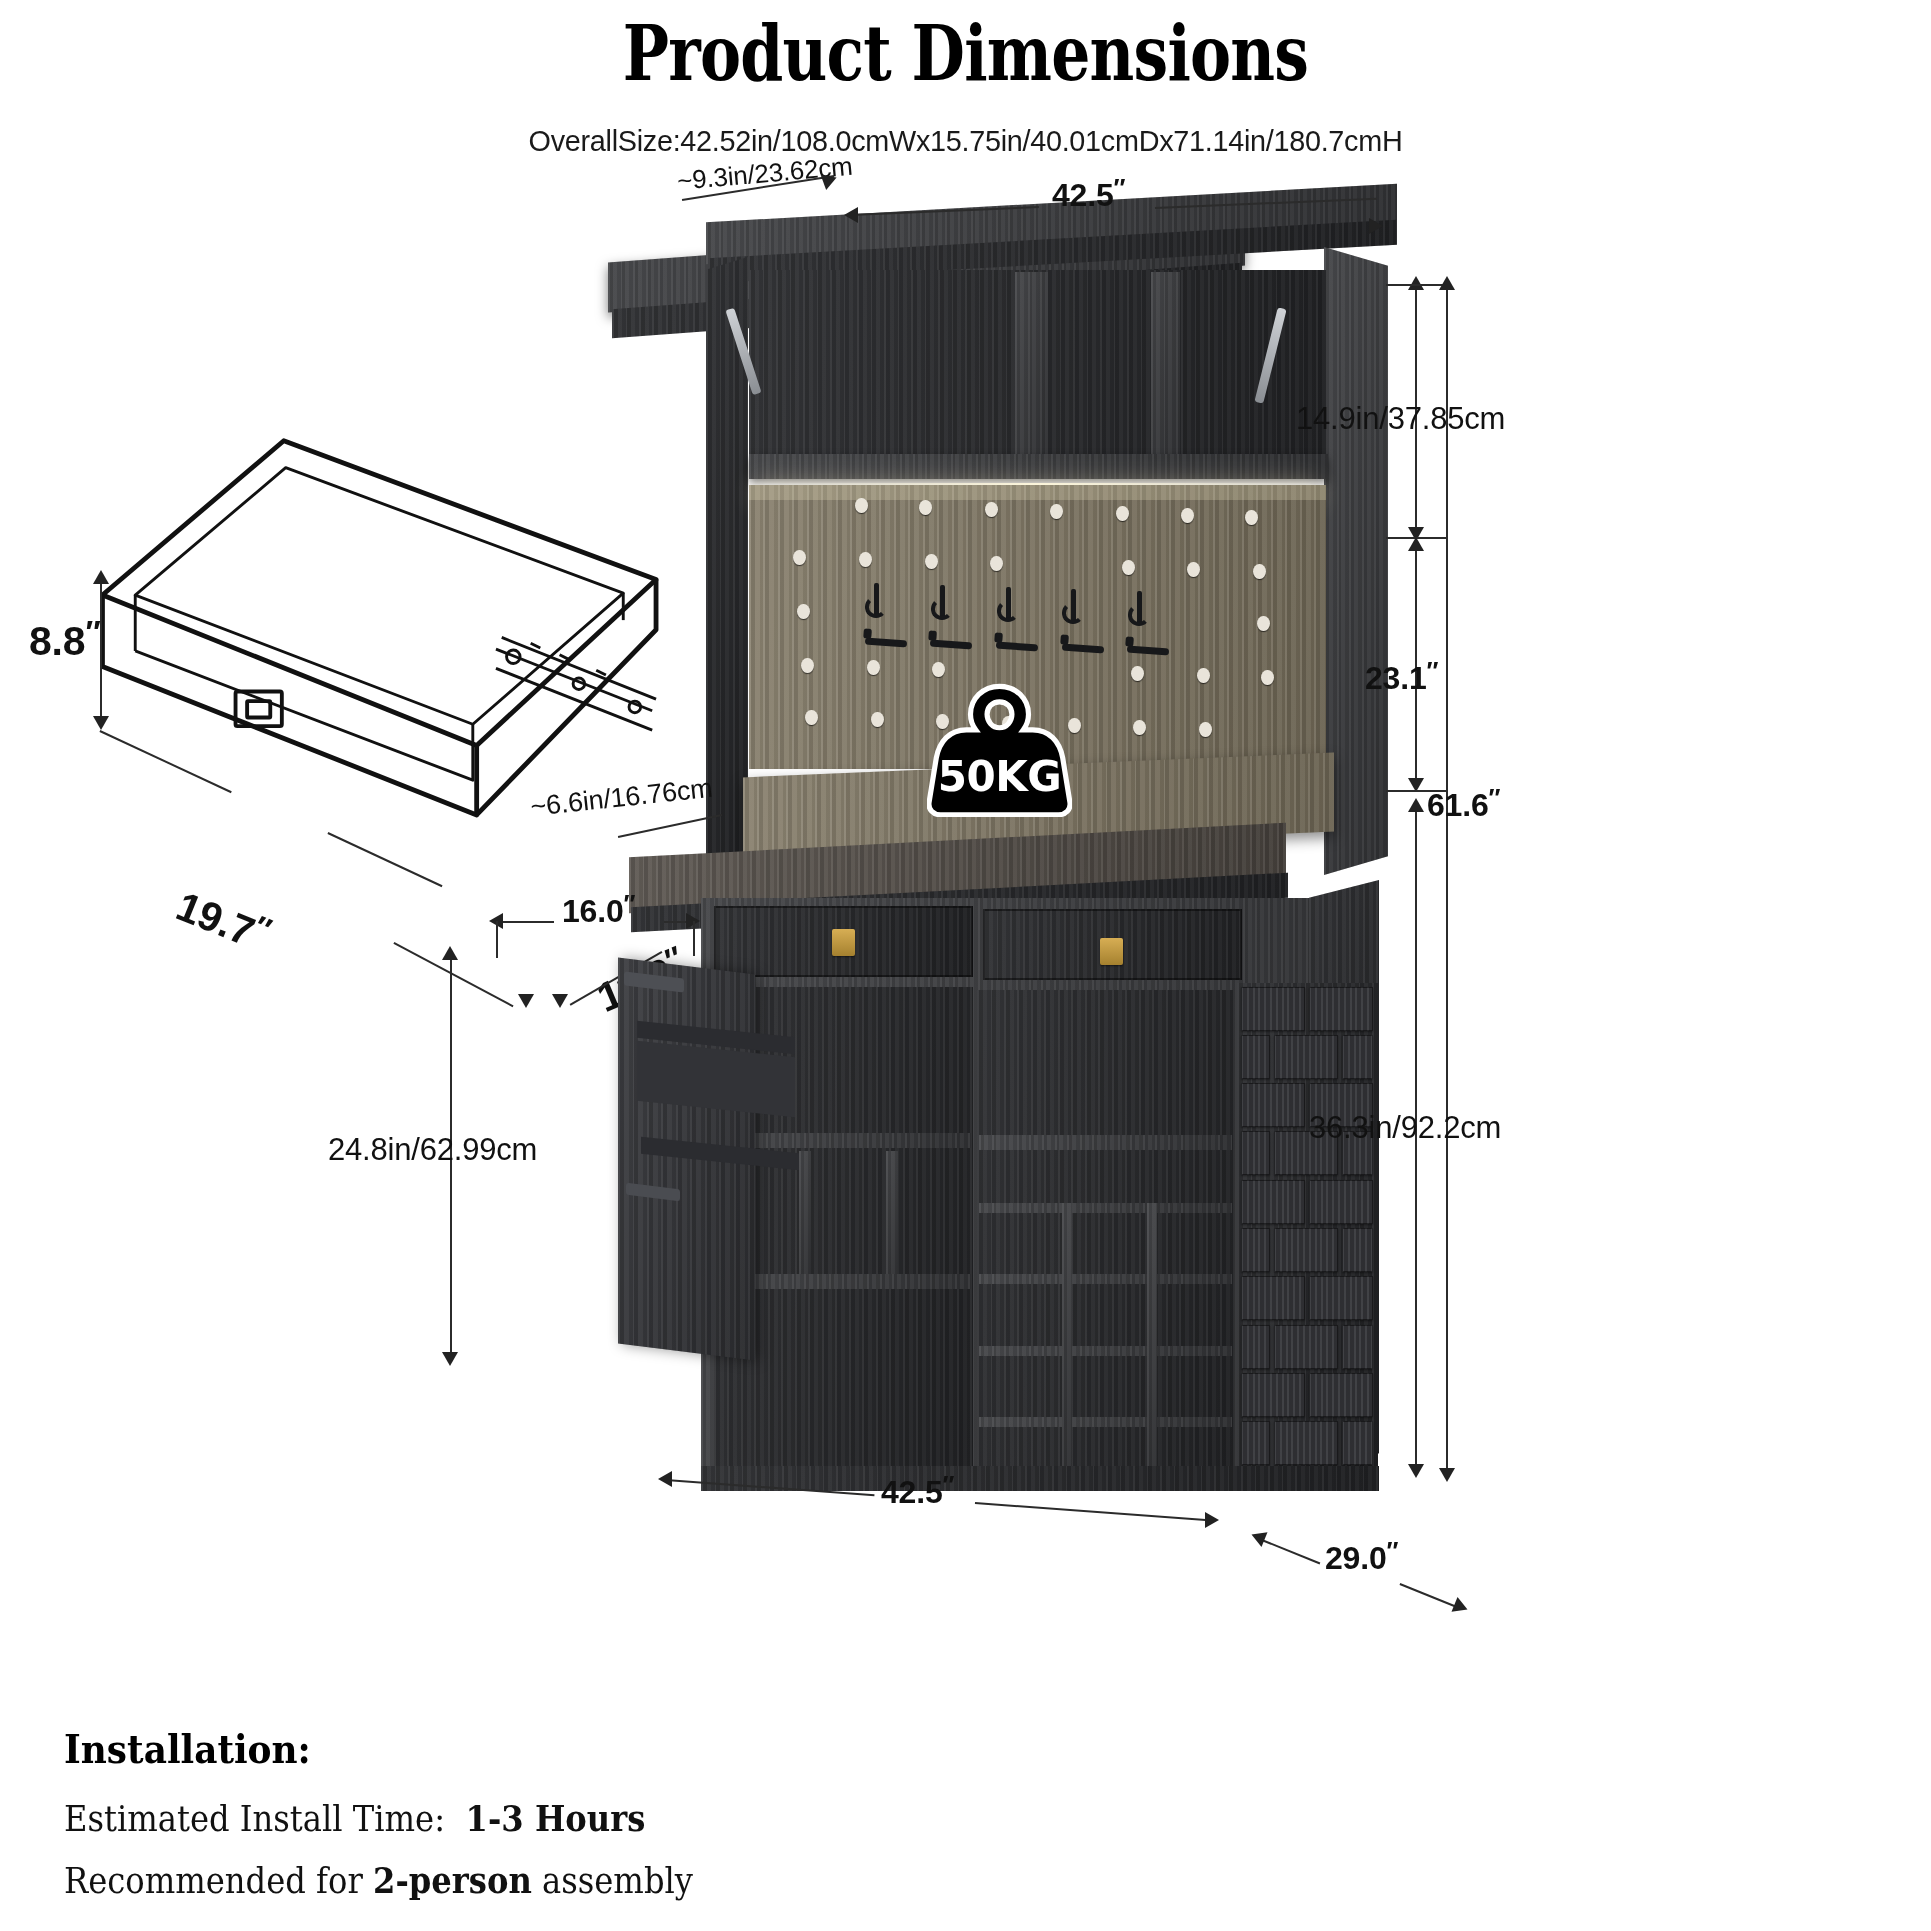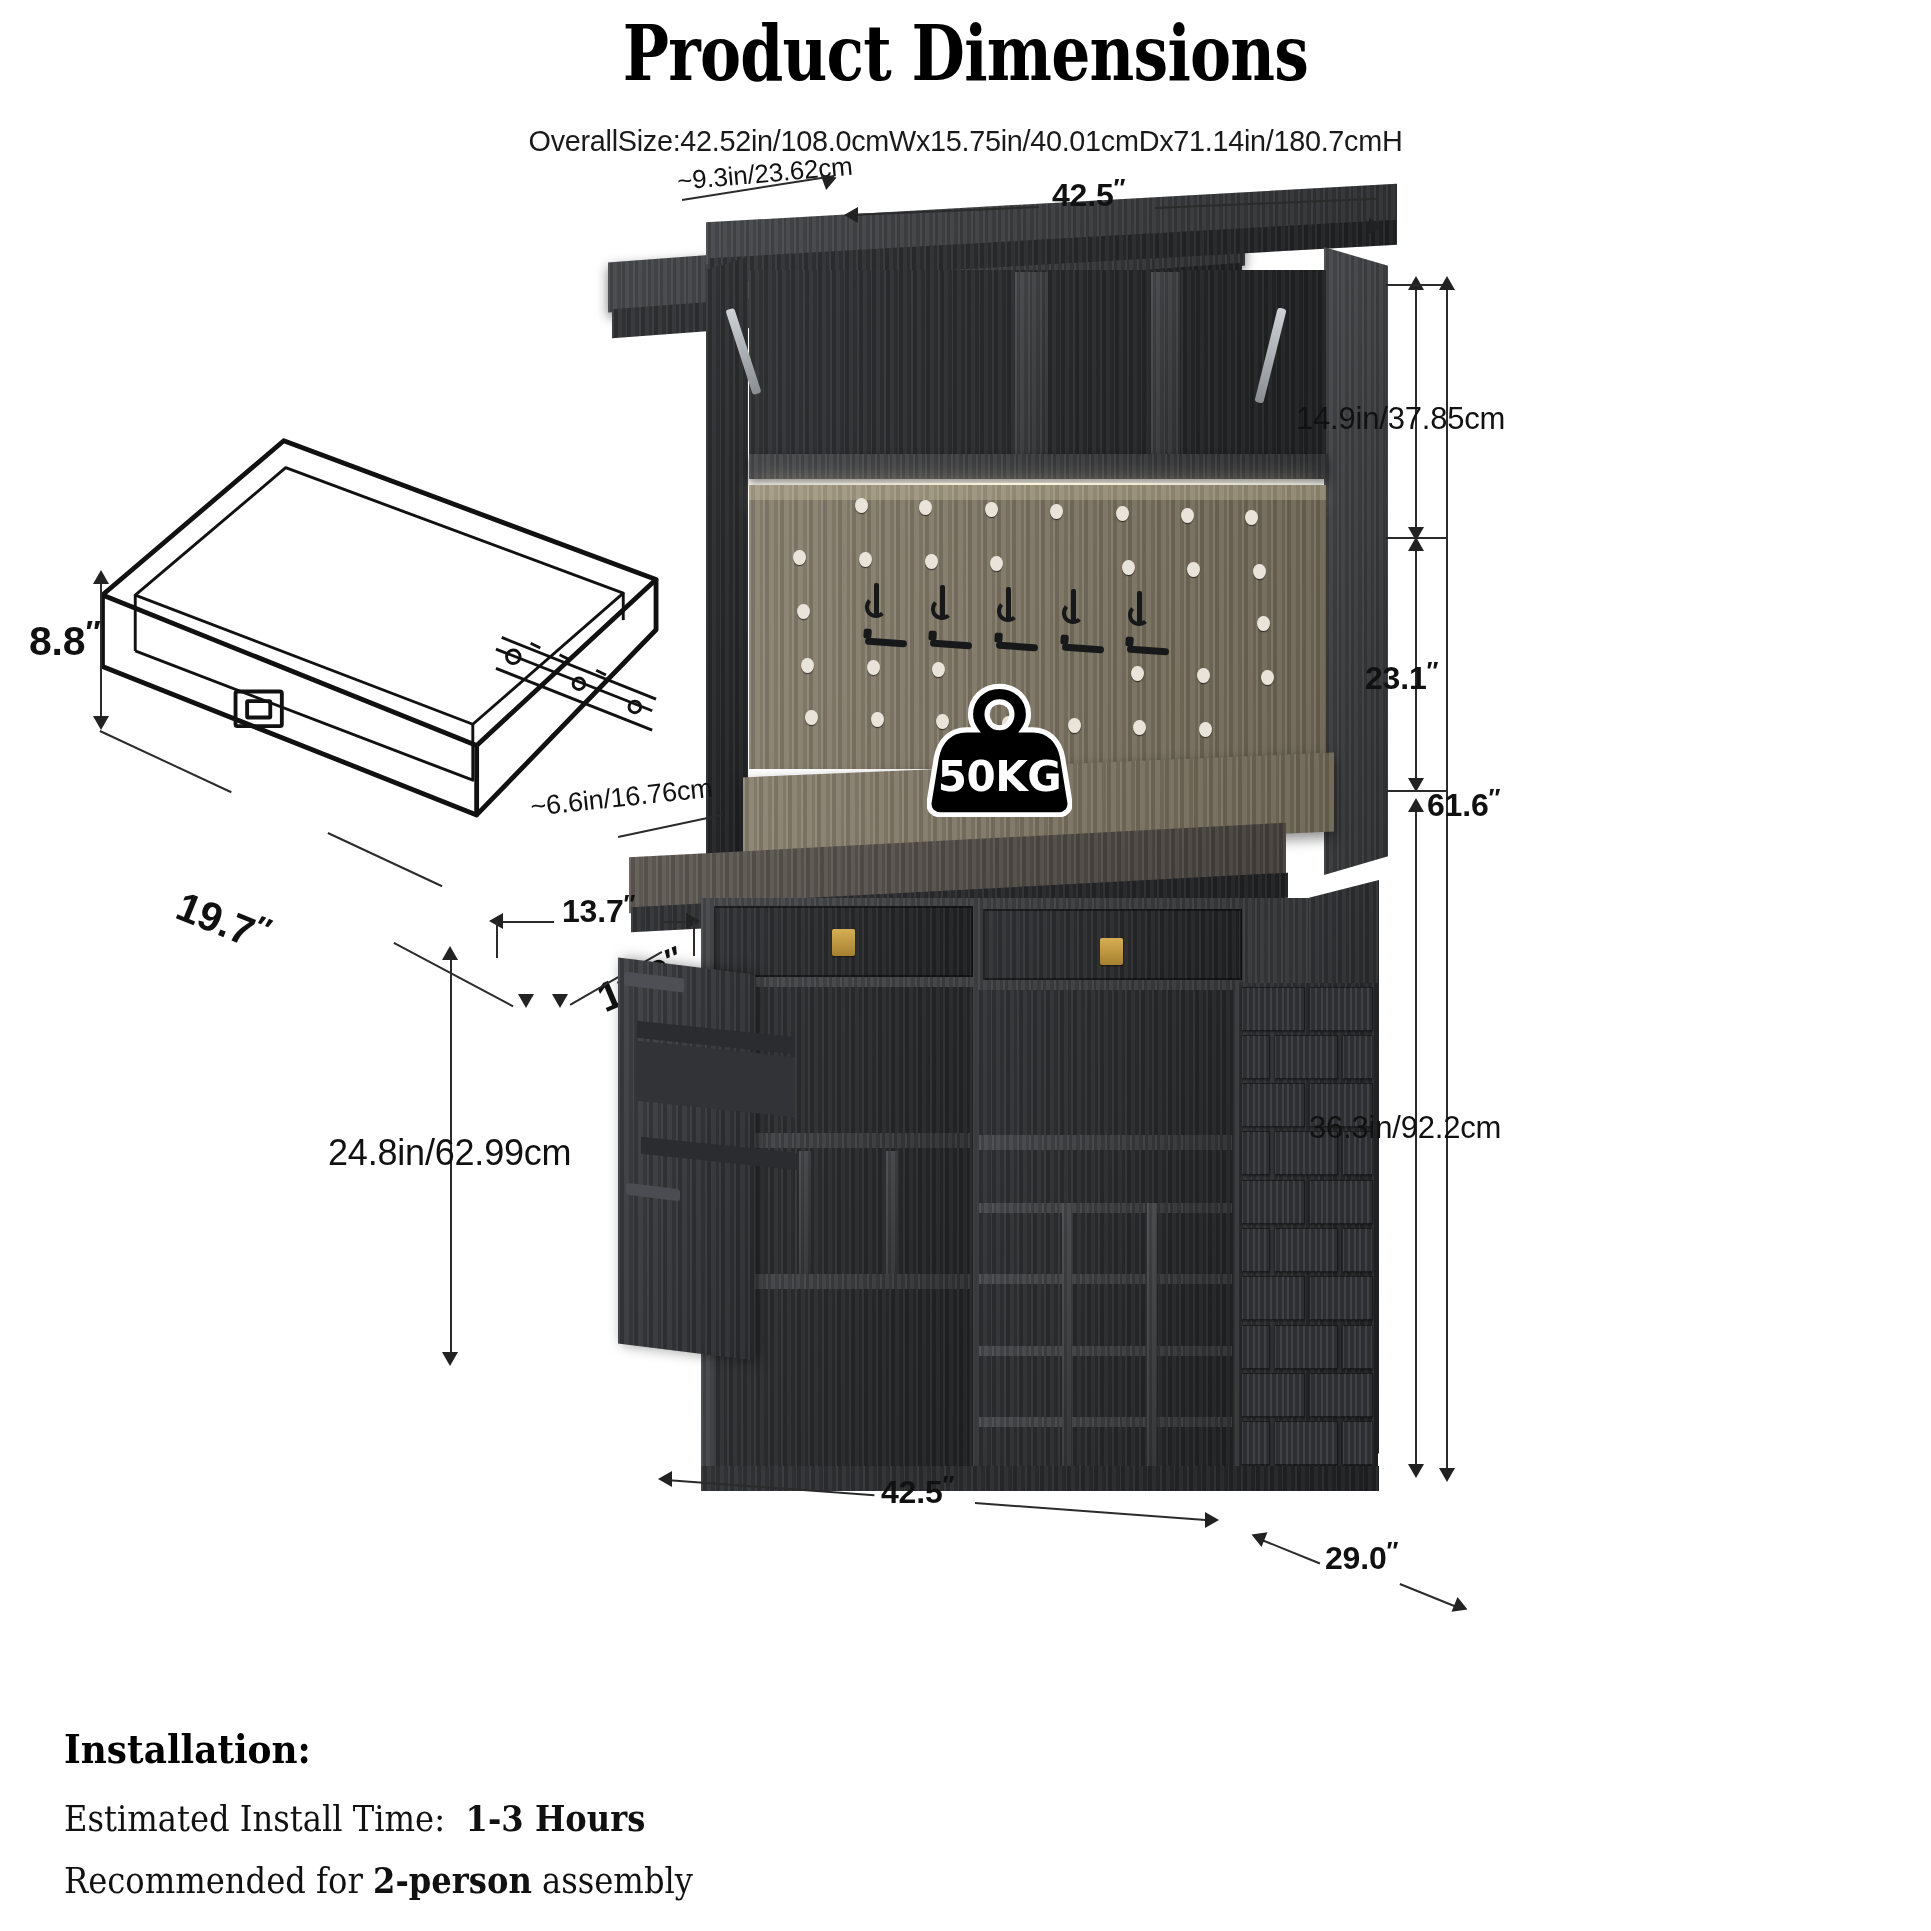--- a/index.html
+++ b/index.html
@@ -367,33 +367,33 @@
 
   <div class="ln v" style="left:1415px; top:807px; height:664px;"></div>
   <div class="arw up" style="left:1408px; top:798px;"></div>
   <div class="arw down" style="left:1408px; top:1464px;"></div>
   <div class="dim" style="left:1309px; top:1110px; font-size:31px;">36.3in/92.2cm</div>
 
   <div class="dim" style="left:529px; top:792px; font-size:27px; transform:rotate(-6deg); transform-origin:left top;">~6.6in/16.76cm</div>
   <div class="ln h" style="left:618px; top:836px; width:106px; transform:rotate(-12deg);"></div>
 
   <div class="dim bold" style="left:562px; top:890px;">
-    <span>13.7</span><span class="prime">″</span>
+    <span>16.0</span><span class="prime">″</span>
   </div>
   <div class="ln h" style="left:496px; top:921px; width:58px;"></div>
   <div class="ln h" style="left:664px; top:921px; width:29px;"></div>
   <div class="arw left" style="left:489px; top:913px;"></div>
   <div class="arw right" style="left:686px; top:913px;"></div>
   <div class="ln v" style="left:496px; top:921px; height:37px;"></div>
   <div class="ln v" style="left:693px; top:921px; height:35px;"></div>
 
   <div class="ln v" style="left:450px; top:956px; height:404px;"></div>
   <div class="arw up" style="left:442px; top:946px;"></div>
   <div class="arw down" style="left:442px; top:1352px;"></div>
-  <div class="dim" style="left:328px; top:1132px; font-size:36px;">24.8in/62.99cm</div>
+  <div class="dim" style="left:328px; top:1132px; font-size:31px;">24.8in/62.99cm</div>
 
   <div class="ln h" style="left:666px; top:1479px; width:209px; transform:rotate(4.2deg);"></div>
   <div class="ln h" style="left:975px; top:1502px; width:238px; transform:rotate(4.2deg);"></div>
   <div class="arw left" style="left:658px; top:1471px;"></div>
   <div class="arw right" style="left:1205px; top:1512px;"></div>
   <div class="dim bold" style="left:881px; top:1471px;">
     <span>42.5</span><span class="prime">″</span>
   </div>
 
   <div class="ln h" style="left:1257px; top:1537px; width:68px; transform:rotate(22deg);"></div>

